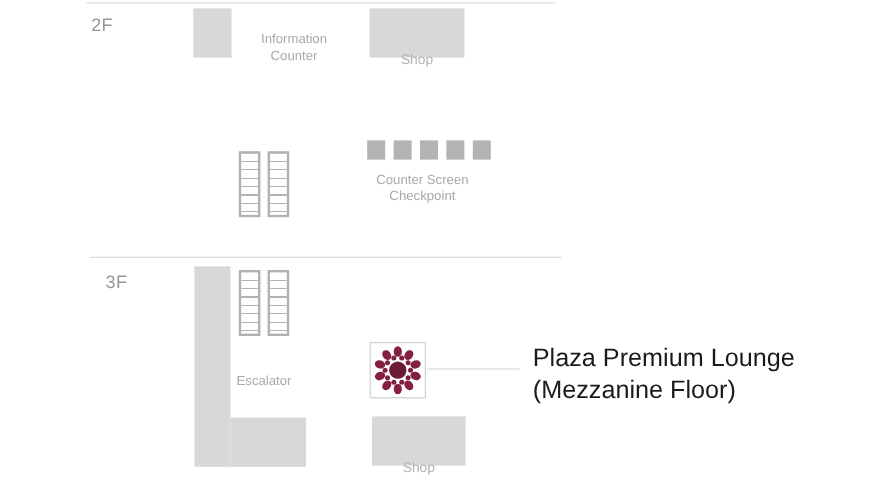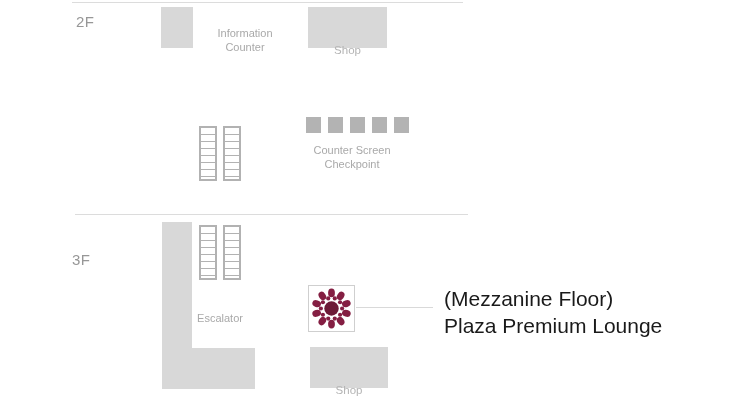--- a/index.html
+++ b/index.html
@@ -59,21 +59,21 @@
       <i></i>
       <i></i>
       <i></i>
       <i></i>
   </div>
 
   <div class="abs small-label" style="left:297px; top:144px; width:110px;">Counter Screen Checkpoint</div>
 
   <div class="abs divider" style="left:75px; top:214px; width:393px;"></div>
 
-  <div class="abs floor-label" style="left:72px; top:227px;margin-top:24px;">3F</div>
+  <div class="abs floor-label" style="left:88px; top:227px;">3F</div>
 
   <div class="abs gray-block" style="left:162px; top:222px; width:30px; height:167px;"></div>
   <div class="abs gray-block" style="left:192px; top:348px; width:63px; height:41px;"></div>
 
   <div class="abs escalator-icon" style="left:199px; top:225px;">
     <div class="ladder"></div>
     <div class="ladder"></div>
   </div>
 
   <div class="abs small-label" style="left:190px; top:312px; width:60px;">Escalator</div>
@@ -100,21 +100,21 @@
         <circle cx="10.60" cy="-0.00" r="2.1" fill="#841E42"></circle>
         <circle cx="8.58" cy="6.23" r="2.1" fill="#841E42"></circle>
         <circle cx="3.28" cy="10.08" r="2.1" fill="#841E42"></circle>
         <circle cx="0" cy="0" r="7.2" fill="#6D1A37"></circle>
       </svg>
   </div>
 
   <div class="abs connector" style="left:356px; top:307px; width:77px;"></div>
 
   <div class="abs lounge-text" style="left:444px; top:285px;">
+    <div>Plaza Premium Lounge</div>
     <div>(Mezzanine Floor)</div>
-    <div>Plaza Premium Lounge</div>
   </div>
 
   <div class="abs shop-box" style="left:310px; top:347px; width:78px; height:41px;">
     <span>Shop</span>
   </div>
 
 </div>
 
 </body></html>

